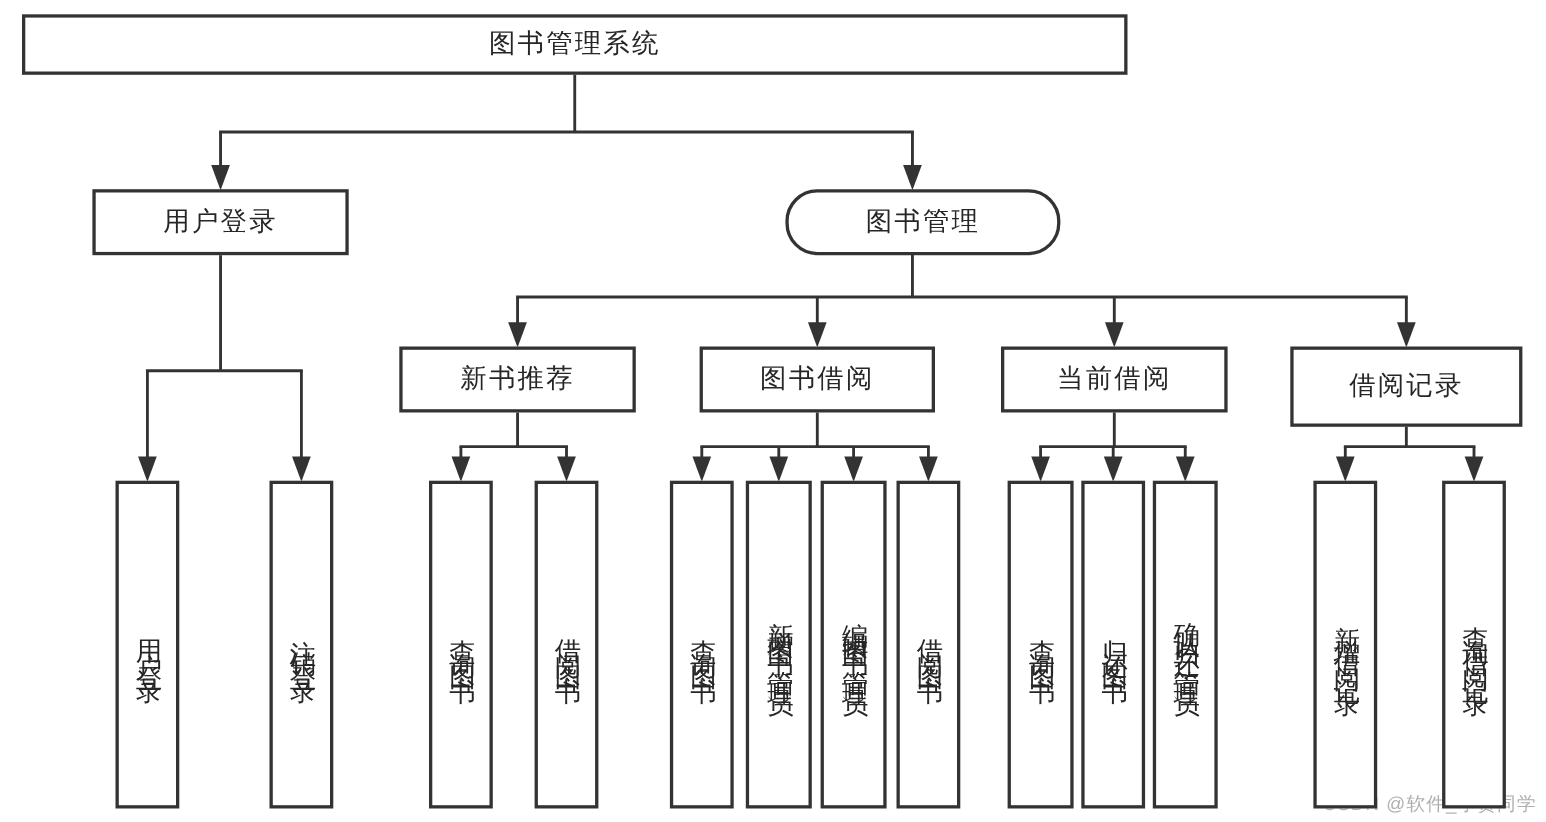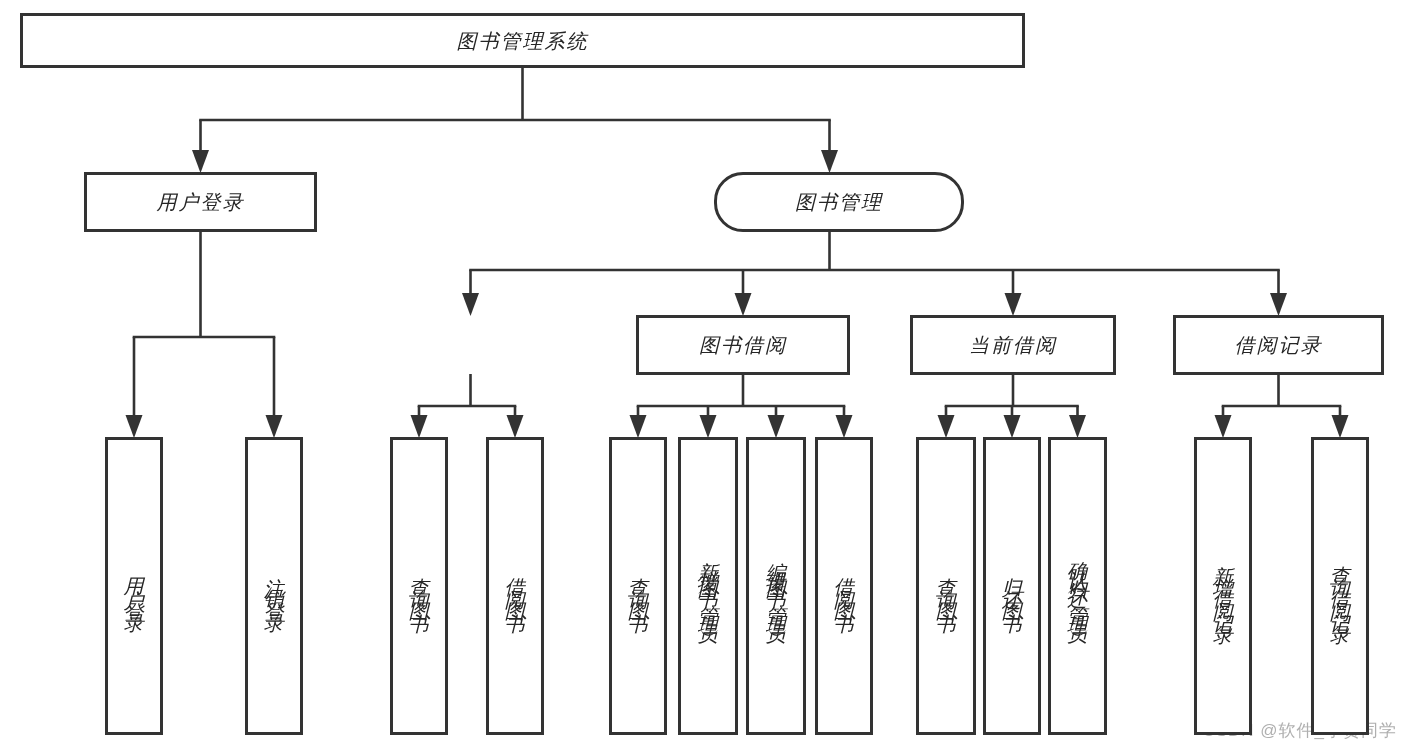--- a/index.html
+++ b/index.html
@@ -20,25 +20,24 @@
     position: absolute;
     box-sizing: border-box;
     background: #ffffff;
     border: 3px solid #333333;
     display: flex;
     align-items: center;
     justify-content: center;
     color: #262626;
   }
   .node .label {
-    font-size: 20px;
+    font-size: 24px;
     line-height: 1.2;
     letter-spacing: 2px;
     white-space: nowrap;
-    font-style: italic;
   }
   .node.v .label {
     writing-mode: vertical-rl;
     text-orientation: mixed;
     letter-spacing: 12px;
     white-space: normal;
     max-height: 288px;
   }
   .node.v.long .label {
     letter-spacing: 9px;
@@ -115,27 +114,30 @@
   <div id="watermark">CSDN @软件_小贺同学</div>
 <div class="node h" style="left: 20px; top: 13px; width: 1005px; height: 55px;">
       <span class="label">图书管理系统</span>
     </div>
     <div class="node h" style="left: 84px; top: 172px; width: 233px; height: 60px;">
       <span class="label">用户登录</span>
     </div>
     <div class="node h" style="left: 714px; top: 172px; width: 250px; height: 60px; border-radius: 29px;">
       <span class="label">图书管理</span>
     </div>
+    <div class="node h" style="left: 363px; top: 315px; width: 215px; height: 60px;">
+      <span class="label">新书推荐</span>
+    </div>
     <div class="node h" style="left: 910px; top: 315px; width: 206px; height: 60px;">
       <span class="label">当前借阅</span>
     </div>
     <div class="node h" style="left: 636px; top: 315px; width: 214px; height: 60px;">
       <span class="label">图书借阅</span>
     </div>
-    <div class="node h" style="left: 1173px; top: 315px; width: 211px; height: 60px;">
+    <div class="node h" style="left: 1173px; top: 315px; width: 211px; height: 73px;">
       <span class="label">借阅记录</span>
     </div>
     <div class="node v" style="left: 105px; top: 437px; width: 58px; height: 298px;">
       <span class="label">用户登录</span>
     </div>
     <div class="node v" style="left: 245px; top: 437px; width: 58px; height: 298px;">
       <span class="label">注销登录</span>
     </div>
     <div class="node v" style="left: 390px; top: 437px; width: 58px; height: 298px;">
       <span class="label">查询图书</span>

